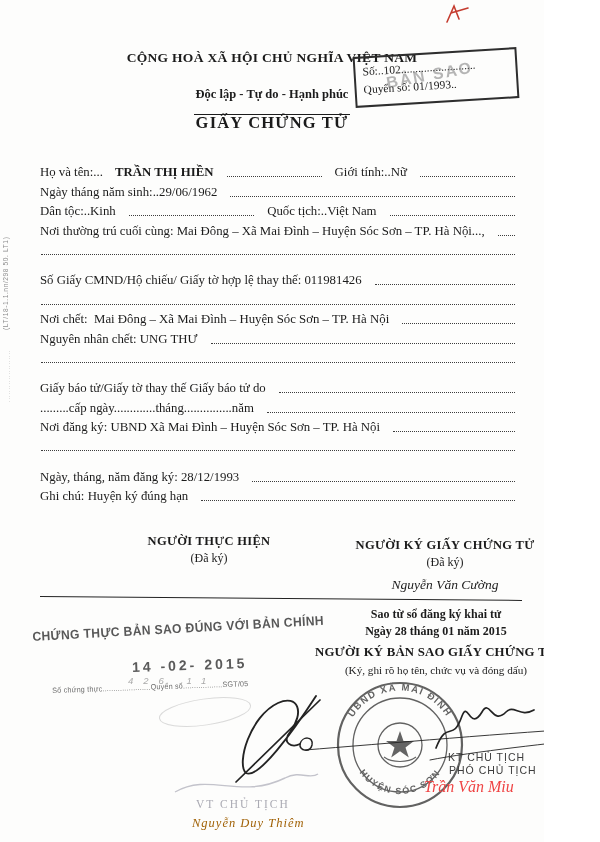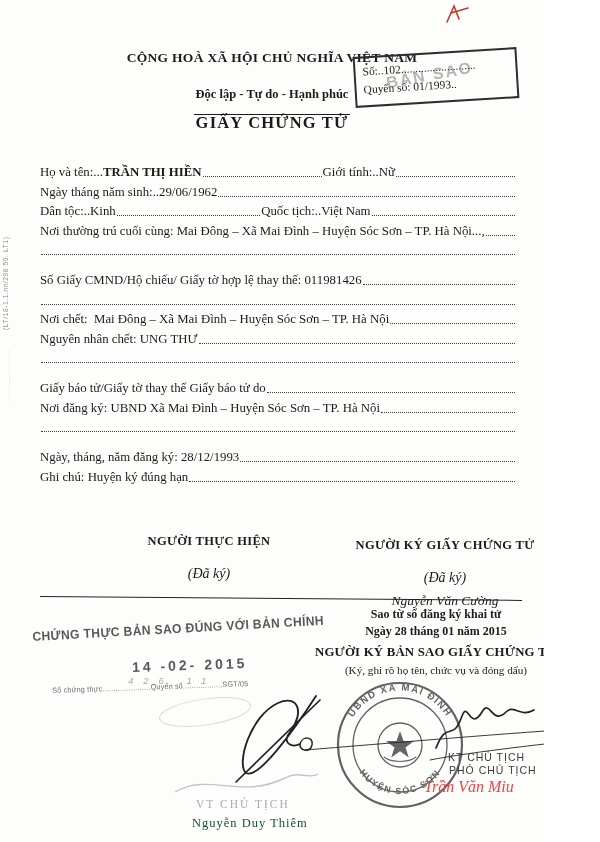--- a/index.html
+++ b/index.html
@@ -14,28 +14,28 @@
   .numbox{position:absolute;top:52px;right:26px;width:146px;padding:5px 7px 6px;
           border:2px solid #2e2e2e;transform:rotate(-3.5deg);font-size:11.5px;line-height:1.55;}
   .numbox .ovl{position:absolute;left:30px;top:9px;font-weight:bold;font-size:16px;color:#707070;
                opacity:.5;transform:rotate(-7deg);letter-spacing:2px;
                font-family:"Liberation Sans","DejaVu Sans",sans-serif;}
   
   .title{position:absolute;top:113px;left:0;width:100%;text-align:center;
          font-size:16.5px;font-weight:bold;letter-spacing:1.2px;}
   
   .fields{position:absolute;top:161px;left:40px;right:28px;}
-  .fline{display:flex;align-items:flex-end;height:19.4px;font-size:12.8px;white-space:pre;}
+  .fline{display:flex;align-items:flex-end;height:19.4px;font-size:12.8px;white-space:pre;gap:12px;}
   .fline.gap{margin-top:11px;justify-content:flex-end;}
   .fline .b{font-weight:bold;}
   .fill{flex:1 1 auto;border-bottom:1.5px dotted #3d3d3d;margin:0 1px 3px 1px;min-width:6px;}
   
   .sigblk{position:absolute;text-align:center;}
   .sig-title{font-size:12.5px;font-weight:bold;letter-spacing:.3px;}
-  .sig-sub{font-size:14px;font-style:italic;margin-top:17px;}
+  .sig-sub{font-size:12px;margin-top:2px;}
   .sig-name{font-size:13.5px;font-weight:normal;font-style:italic;margin-top:7px;}
   
   .divider{position:absolute;top:598px;left:40px;width:482px;border-top:1.6px solid #222;
            transform:rotate(.45deg);}
   
   .copyblk{position:absolute;top:606px;left:290px;width:292px;text-align:center;}
   .copyblk .l{font-size:12px;line-height:16.5px;font-weight:bold;}
   .copyblk .t{font-size:12.8px;font-weight:bold;margin-top:6px;letter-spacing:.2px;}
   .copyblk .n{font-size:11.2px;margin-top:4px;}
   
@@ -48,21 +48,21 @@
   .stamp.small{top:686px;left:52px;font-size:7.6px;letter-spacing:.2px;color:#6e6e6e;
                transform:rotate(-2deg) scaleX(.95);transform-origin:left top;white-space:nowrap;}
   
   .kt{position:absolute;top:751px;left:448px;font-family:"Liberation Sans","DejaVu Sans",sans-serif;
       font-size:10.5px;color:#3c3c3c;letter-spacing:1px;}
   .pct{position:absolute;top:764px;left:449px;font-family:"Liberation Sans","DejaVu Sans",sans-serif;
       font-size:10.5px;color:#3c3c3c;letter-spacing:1px;}
   .scriptname{position:absolute;top:778px;left:424px;font-size:16px;font-style:italic;color:#ef4444;}
   
   .faded-title{position:absolute;top:798px;left:196px;font-size:11.5px;color:#aaaab3;letter-spacing:2px;}
-  .faded-name{position:absolute;top:816px;left:192px;font-size:12.5px;color:#14532d;letter-spacing:1px;}
+  .faded-name{position:absolute;top:816px;left:192px;font-size:12.5px;font-style:italic;color:#a16207;letter-spacing:1px;}
   
   .mcode{position:absolute;left:2px;top:200px;height:130px;writing-mode:vertical-rl;
          transform:rotate(180deg);font-size:6.6px;color:#8d8d8d;letter-spacing:.6px;
          font-family:"Liberation Sans","DejaVu Sans",sans-serif;}
   .mcode2{position:absolute;left:5px;top:332px;height:70px;writing-mode:vertical-rl;
          transform:rotate(180deg);font-size:6px;color:#b5b5b5;letter-spacing:1px;}
   svg{position:absolute;}
 </style>
 </head>
 <body>
@@ -94,20 +94,21 @@
       <div class="fline"><span class="">Ngày tháng năm sinh:..29/06/1962</span><span class="fill"></span></div>
       <div class="fline"><span class="">Dân tộc:..Kinh</span><span class="fill"></span><span class="">Quốc tịch:..Việt Nam</span><span class="fill"></span></div>
       <div class="fline"><span class="">Nơi thường trú cuối cùng: Mai Đông – Xã Mai Đình – Huyện Sóc Sơn – TP. Hà Nội...,</span><span class="fill"></span></div>
       <div class="fline"><span class="fill"></span></div>
       <div class="fline gap"><span class="">Số Giấy CMND/Hộ chiếu/ Giấy tờ hợp lệ thay thế: 011981426</span><span class="fill"></span></div>
       <div class="fline"><span class="fill"></span></div>
       <div class="fline"><span class="">Nơi chết:  Mai Đông – Xã Mai Đình – Huyện Sóc Sơn – TP. Hà Nội</span><span class="fill"></span></div>
       <div class="fline"><span class="">Nguyên nhân chết: UNG THƯ</span><span class="fill"></span></div>
       <div class="fline"><span class="fill"></span></div>
       <div class="fline gap"><span class="">Giấy báo tử/Giấy tờ thay thế Giấy báo tử do</span><span class="fill"></span></div>
+      <div class="fline"><span class="">.........cấp ngày.............tháng...............năm</span><span class="fill"></span></div>
       <div class="fline"><span class="">Nơi đăng ký: UBND Xã Mai Đình – Huyện Sóc Sơn – TP. Hà Nội</span><span class="fill"></span></div>
       <div class="fline"><span class="fill"></span></div>
       <div class="fline gap"><span class="">Ngày, tháng, năm đăng ký: 28/12/1993</span><span class="fill"></span></div>
       <div class="fline"><span class="">Ghi chú: Huyện ký đúng hạn</span><span class="fill"></span></div>
     </div>
 
   <div class="sigblk" style="top:534px;left:98px;width:222px;">
     <div class="sig-title">NGƯỜI THỰC HIỆN</div>
     <div class="sig-sub">(Đã ký)</div>
   </div>

